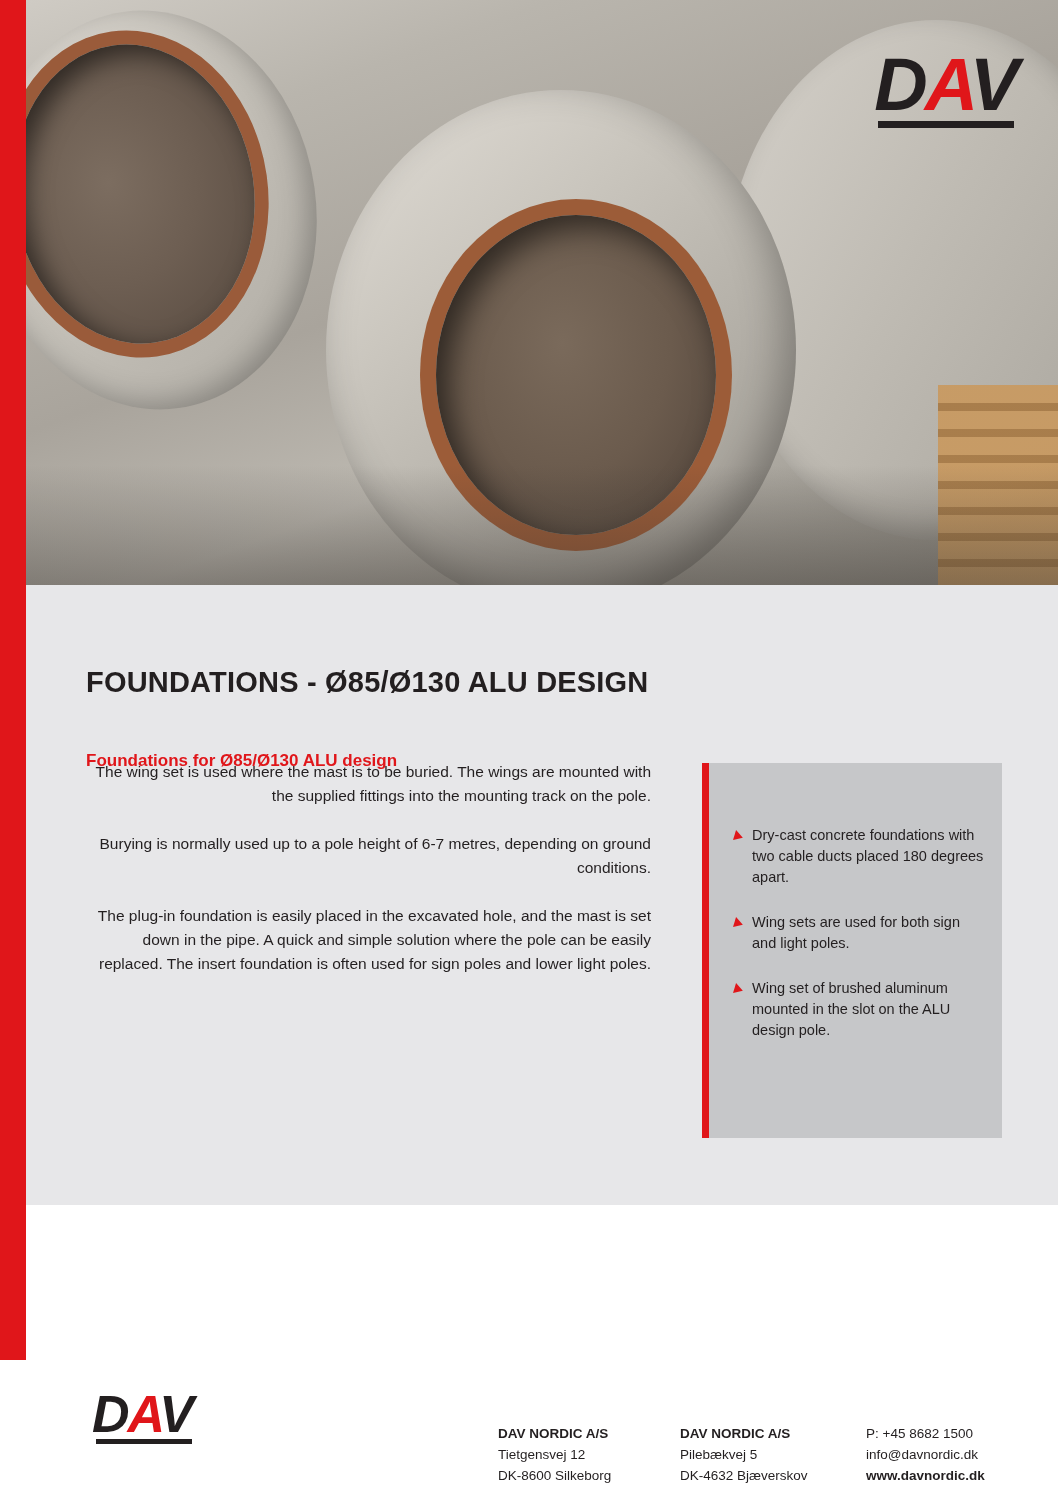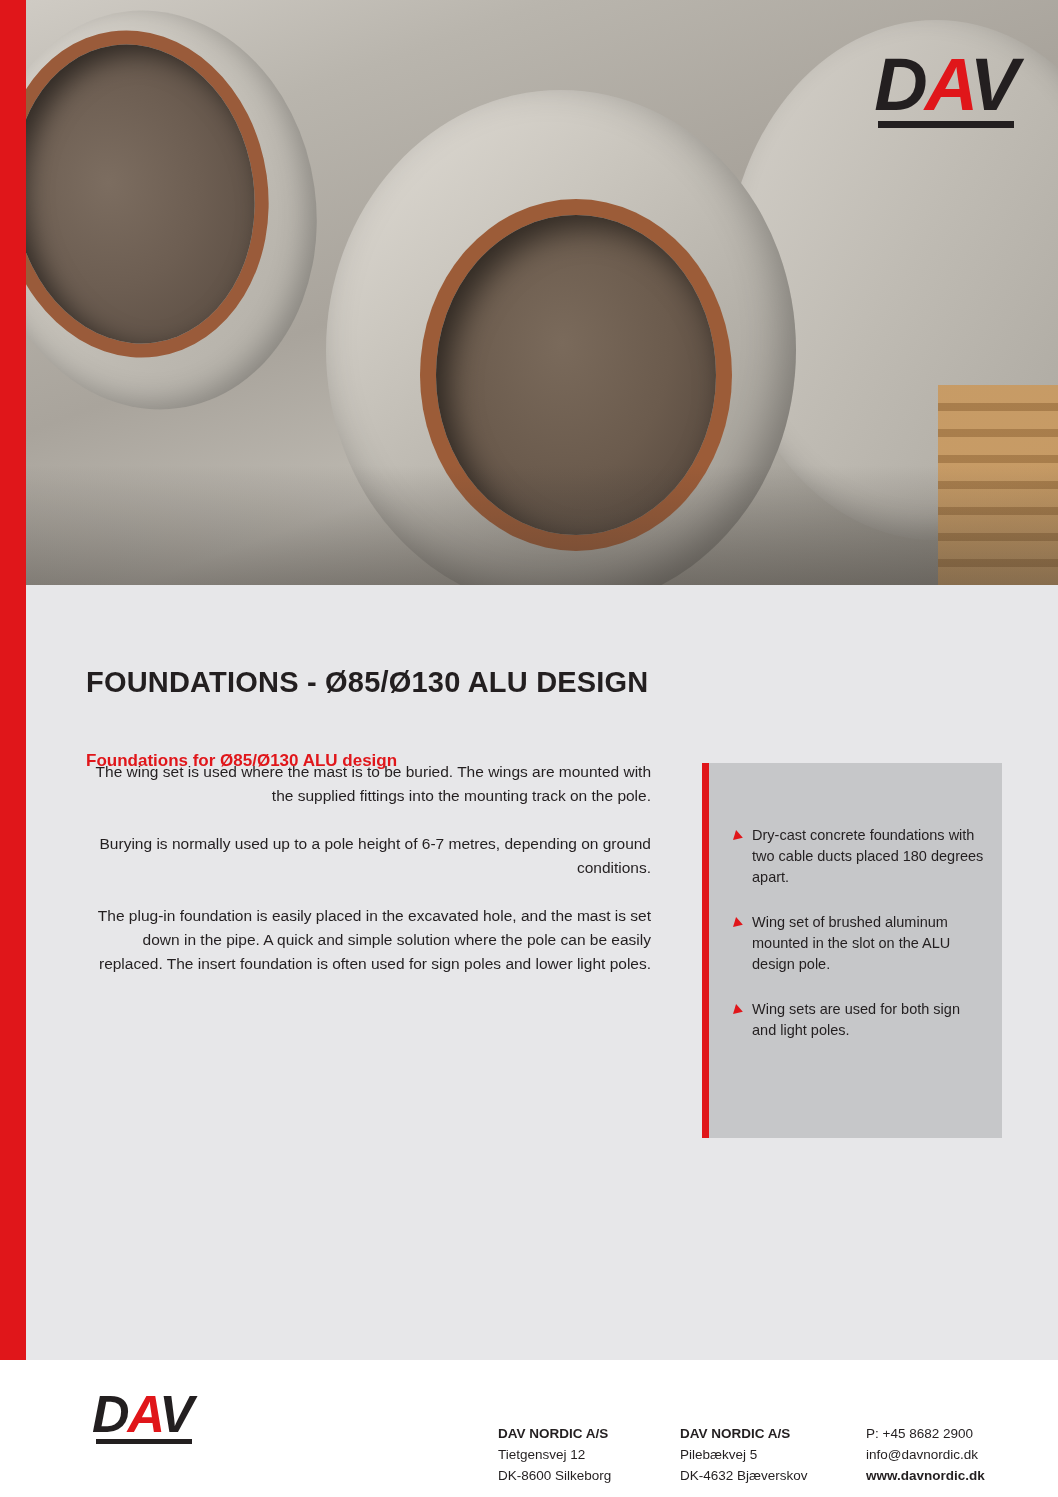--- a/index.html
+++ b/index.html
@@ -131,21 +131,21 @@
     width: 96%;
     background: #231f20;
   }
 
   
   .content {
     position: absolute;
     left: 26px;
     top: 585px;
     width: 1032px;
-    height: 912px;
+    height: 620px;
     background: #e7e7e9;
   }
   .title {
     position: absolute;
     left: 60px;
     top: 62px;
     font-size: 29px;
     font-weight: bold;
     color: #231f20;
     letter-spacing: .2px;
@@ -284,25 +284,25 @@
 
   <div class="callout">
     <div class="callout-accent"></div>
     <ul class="callout-list">
       <li>
         <span class="bullet-icon"></span>
         <span>Dry-cast concrete foundations with two cable ducts placed 180 degrees apart.</span>
       </li>
       <li>
         <span class="bullet-icon"></span>
-        <span>Wing set of brushed aluminum mounted in the slot on the ALU design pole.</span>
+        <span>Wing sets are used for both sign and light poles.</span>
       </li>
       <li>
         <span class="bullet-icon"></span>
-        <span>Wing sets are used for both sign and light poles.</span>
+        <span>Wing set of brushed aluminum mounted in the slot on the ALU design pole.</span>
       </li>
     </ul>
   </div>
 </div>
 
 <div class="footer">
   <div class="logo footer-logo">
     <span class="logo-text">D</span><span class="logo-text logo-a-red">A</span><span class="logo-text">V</span>
     <span class="logo-bar"></span>
   </div>
@@ -313,17 +313,17 @@
     <span class="line">DK-8600 Silkeborg</span>
   </div>
 
   <div class="addr addr-2">
     <span class="bold">DAV NORDIC A/S</span>
     <span class="line">Pilebækvej 5</span>
     <span class="line">DK-4632 Bjæverskov</span>
   </div>
 
   <div class="addr addr-3">
-    <span class="line">P: +45 8682 2900</span>
+    <span class="line">P: +45 8682 1500</span>
     <span class="line">info@davnordic.dk</span>
     <span class="line web">www.davnordic.dk</span>
   </div>
 </div>
 
 </body></html>

